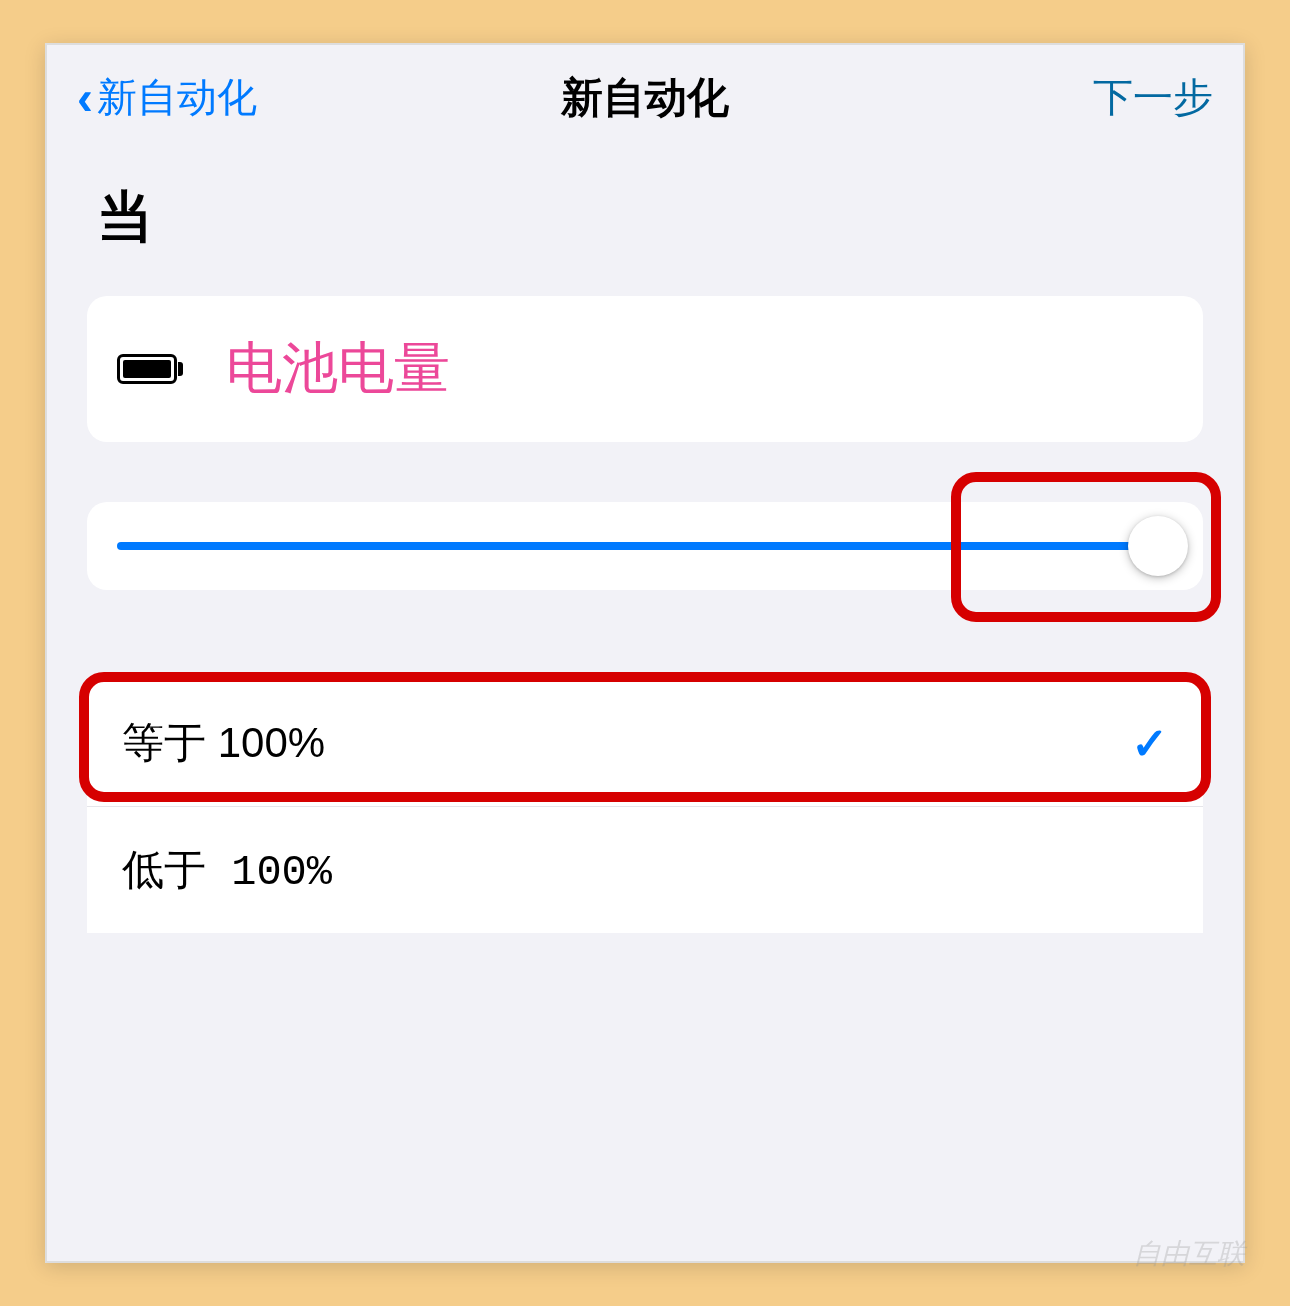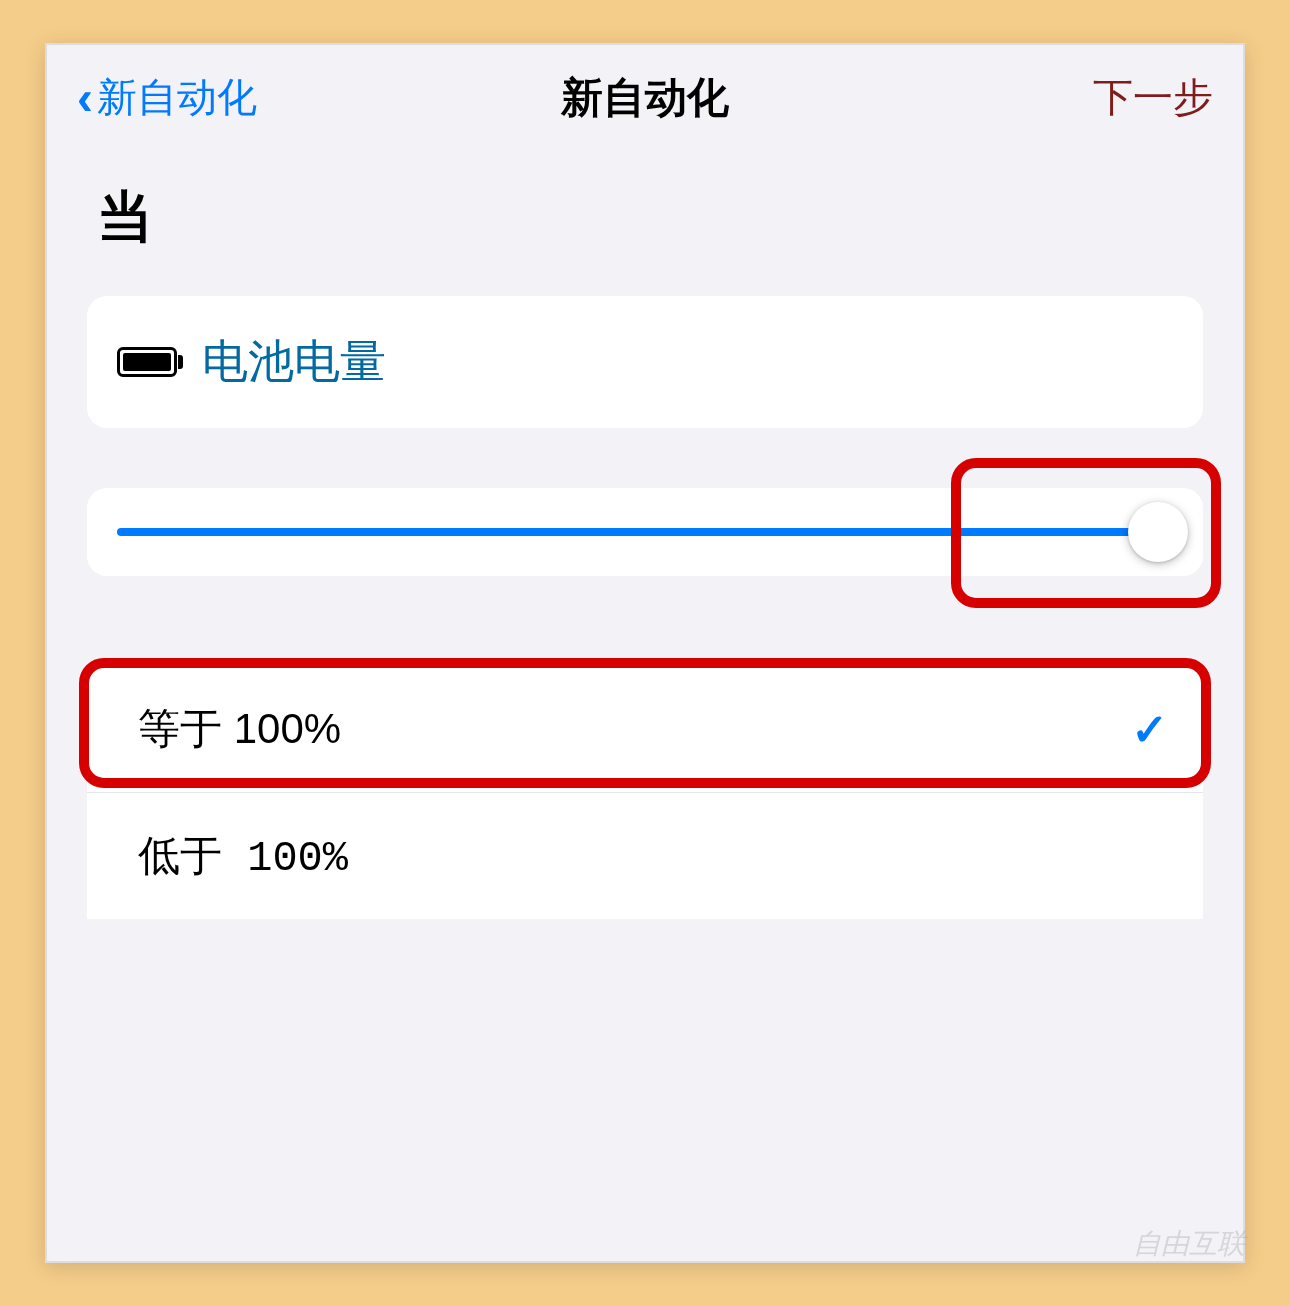--- a/index.html
+++ b/index.html
@@ -61,21 +61,21 @@
     .nav-title {
       font-size: 42px;
       font-weight: 600;
       color: #000;
       position: absolute;
       left: 50%;
       transform: translateX(-50%);
     }
     
     .next-button {
-      color: #7f1d1d;
+      color: #0369a1;
       font-size: 40px;
       font-weight: 400;
       cursor: pointer;
     }
     
     .content {
       flex: 1;
       padding: 30px 40px 0 40px;
     }
     
@@ -124,22 +124,23 @@
       position: absolute;
       left: 3px;
       top: 3px;
       bottom: 3px;
       width: calc(100% - 6px);
       background: #000;
       border-radius: 2px;
     }
     
     .battery-label {
-      font-size: 46px;
-      color: #0369a1;
+      font-size: 56px;
+      color: #ec4899;
+      margin-left: 24px;
     }
     
     .slider-card {
       background: #fff;
       border-radius: 20px;
       padding: 40px 30px;
       margin-bottom: 90px;
       position: relative;
     }
     
@@ -195,21 +196,20 @@
       font-family: Liberation Mono, monospace;
     }
     
     .option-row.disabled {
       color: #c7c7cc;
       cursor: default;
     }
     
     .option-row .option-text {
       color: #000;
-      margin-left: 16px;
     }
     
     .option-row.disabled .option-text {
       color: #c7c7cc;
     }
     
     .checkmark {
       color: #007aff;
       font-size: 44px;
       font-weight: 600;
@@ -221,21 +221,21 @@
       border-radius: 25px;
       left: -8px;
       right: -8px;
       top: -8px;
       height: 130px;
       pointer-events: none;
     }
     
     .watermark {
       position: absolute;
-      bottom: 43px;
+      bottom: 33px;
       right: 45px;
       color: rgba(150,150,150,0.3);
       font-size: 28px;
       font-style: italic;
       pointer-events: none;
     }
     
     .nav-bar {
       position: relative;
     }

